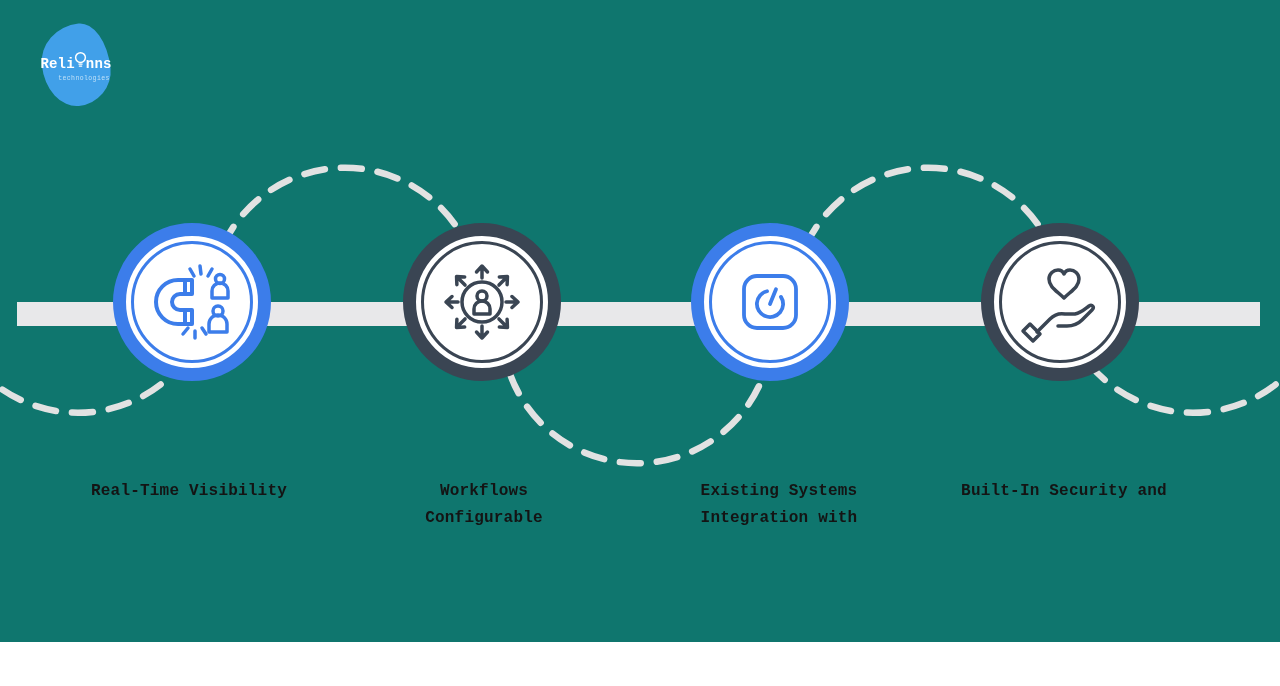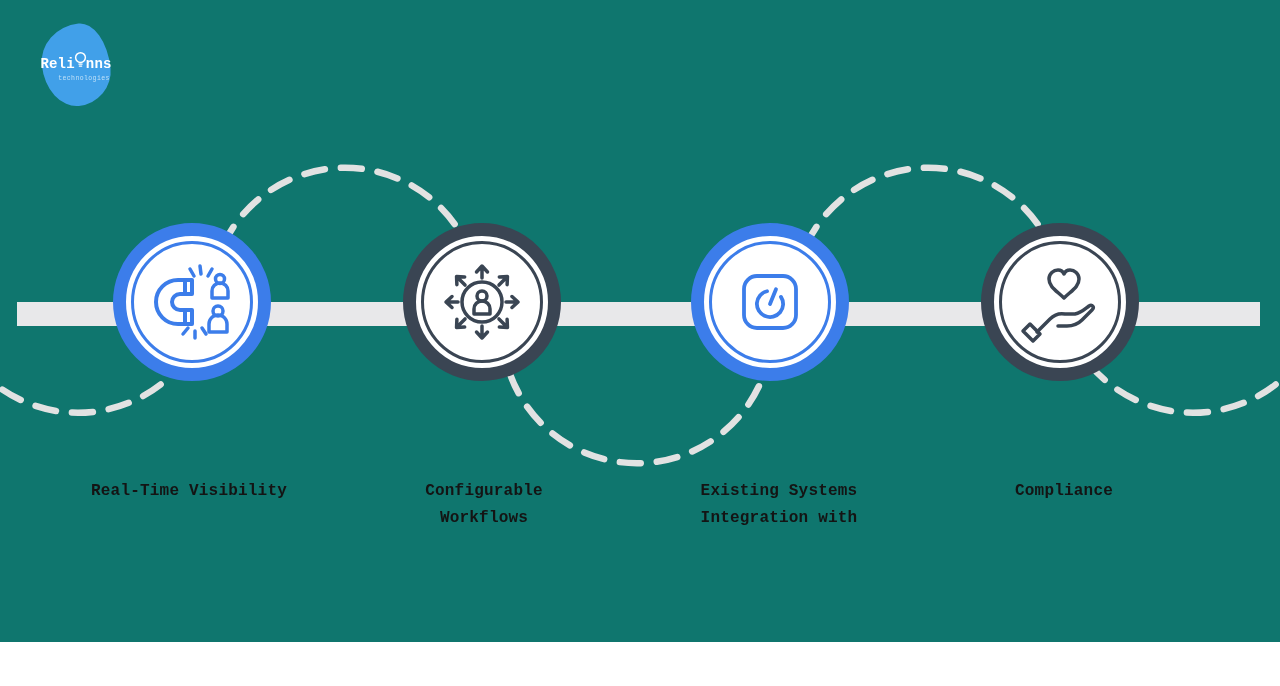--- a/index.html
+++ b/index.html
@@ -147,22 +147,22 @@
           <path d="M 48 72 L 48 83 M 42.5 78 L 48 84 L 53.5 78"></path>
         </g>
         <g transform="rotate(135 48 48)">
           <path d="M 48 24 L 48 13 M 42.5 18 L 48 12 L 53.5 18"></path>
           <path d="M 48 72 L 48 83 M 42.5 78 L 48 84 L 53.5 78"></path>
         </g>
       </g>
     </svg>
   </div>
   <div class="label" style="left:334px">
+    <span>Workflows</span>
     <span>Configurable</span>
-    <span>Workflows</span>
   </div>
 
   <div class="ring accent-blue" style="left:691px">
     <div class="ring-inner"></div>
     <svg class="icon-svg" width="96" height="96" viewBox="0 0 96 96" fill="none">
       <g class="stroke-blue" stroke="#3C7DEA" stroke-width="3.8" stroke-linecap="round" stroke-linejoin="round">
         <rect x="22" y="22" width="52" height="52" rx="13"></rect>
         <g transform="rotate(22 48 50)">
           <path d="M 40.5 39.3 A 13 13 0 0 0 48 63 A 13 13 0 0 0 55.5 39.3"></path>
           <path d="M 48 34 L 48 50"></path>
@@ -179,16 +179,16 @@
     <div class="ring-inner"></div>
     <svg class="icon-svg" width="96" height="96" viewBox="0 0 96 96" fill="none">
       <g class="stroke-dark" stroke="#3A4553" stroke-width="3.5" stroke-linecap="round" stroke-linejoin="round">
         <path d="M 52 44 C 45 37 37 33 37 25 C 37 19.5 41.5 16 46 16 C 48.5 16 51 17.5 52 20 C 53 17.5 55.5 16 58 16 C 62.5 16 67 19.5 67 25 C 67 33 59 37 52 44 Z"></path>
         <path d="M 18 70 L 28 80 L 21 87 L 11 77 Z"></path>
         <path d="M 25 78 L 38 65 C 43 60 48 59 53 60 L 63 60 C 69 59 73 55 77 52 C 80 50 83 53 80 56 L 70 66 C 66 70 61 72 55 72 L 46 72"></path>
       </g>
     </svg>
   </div>
   <div class="label" style="left:914px">
-    <span>Compliance</span>
+    <span>Built-In Security and</span>
   </div>
 
 </div>
 
 </body></html>

